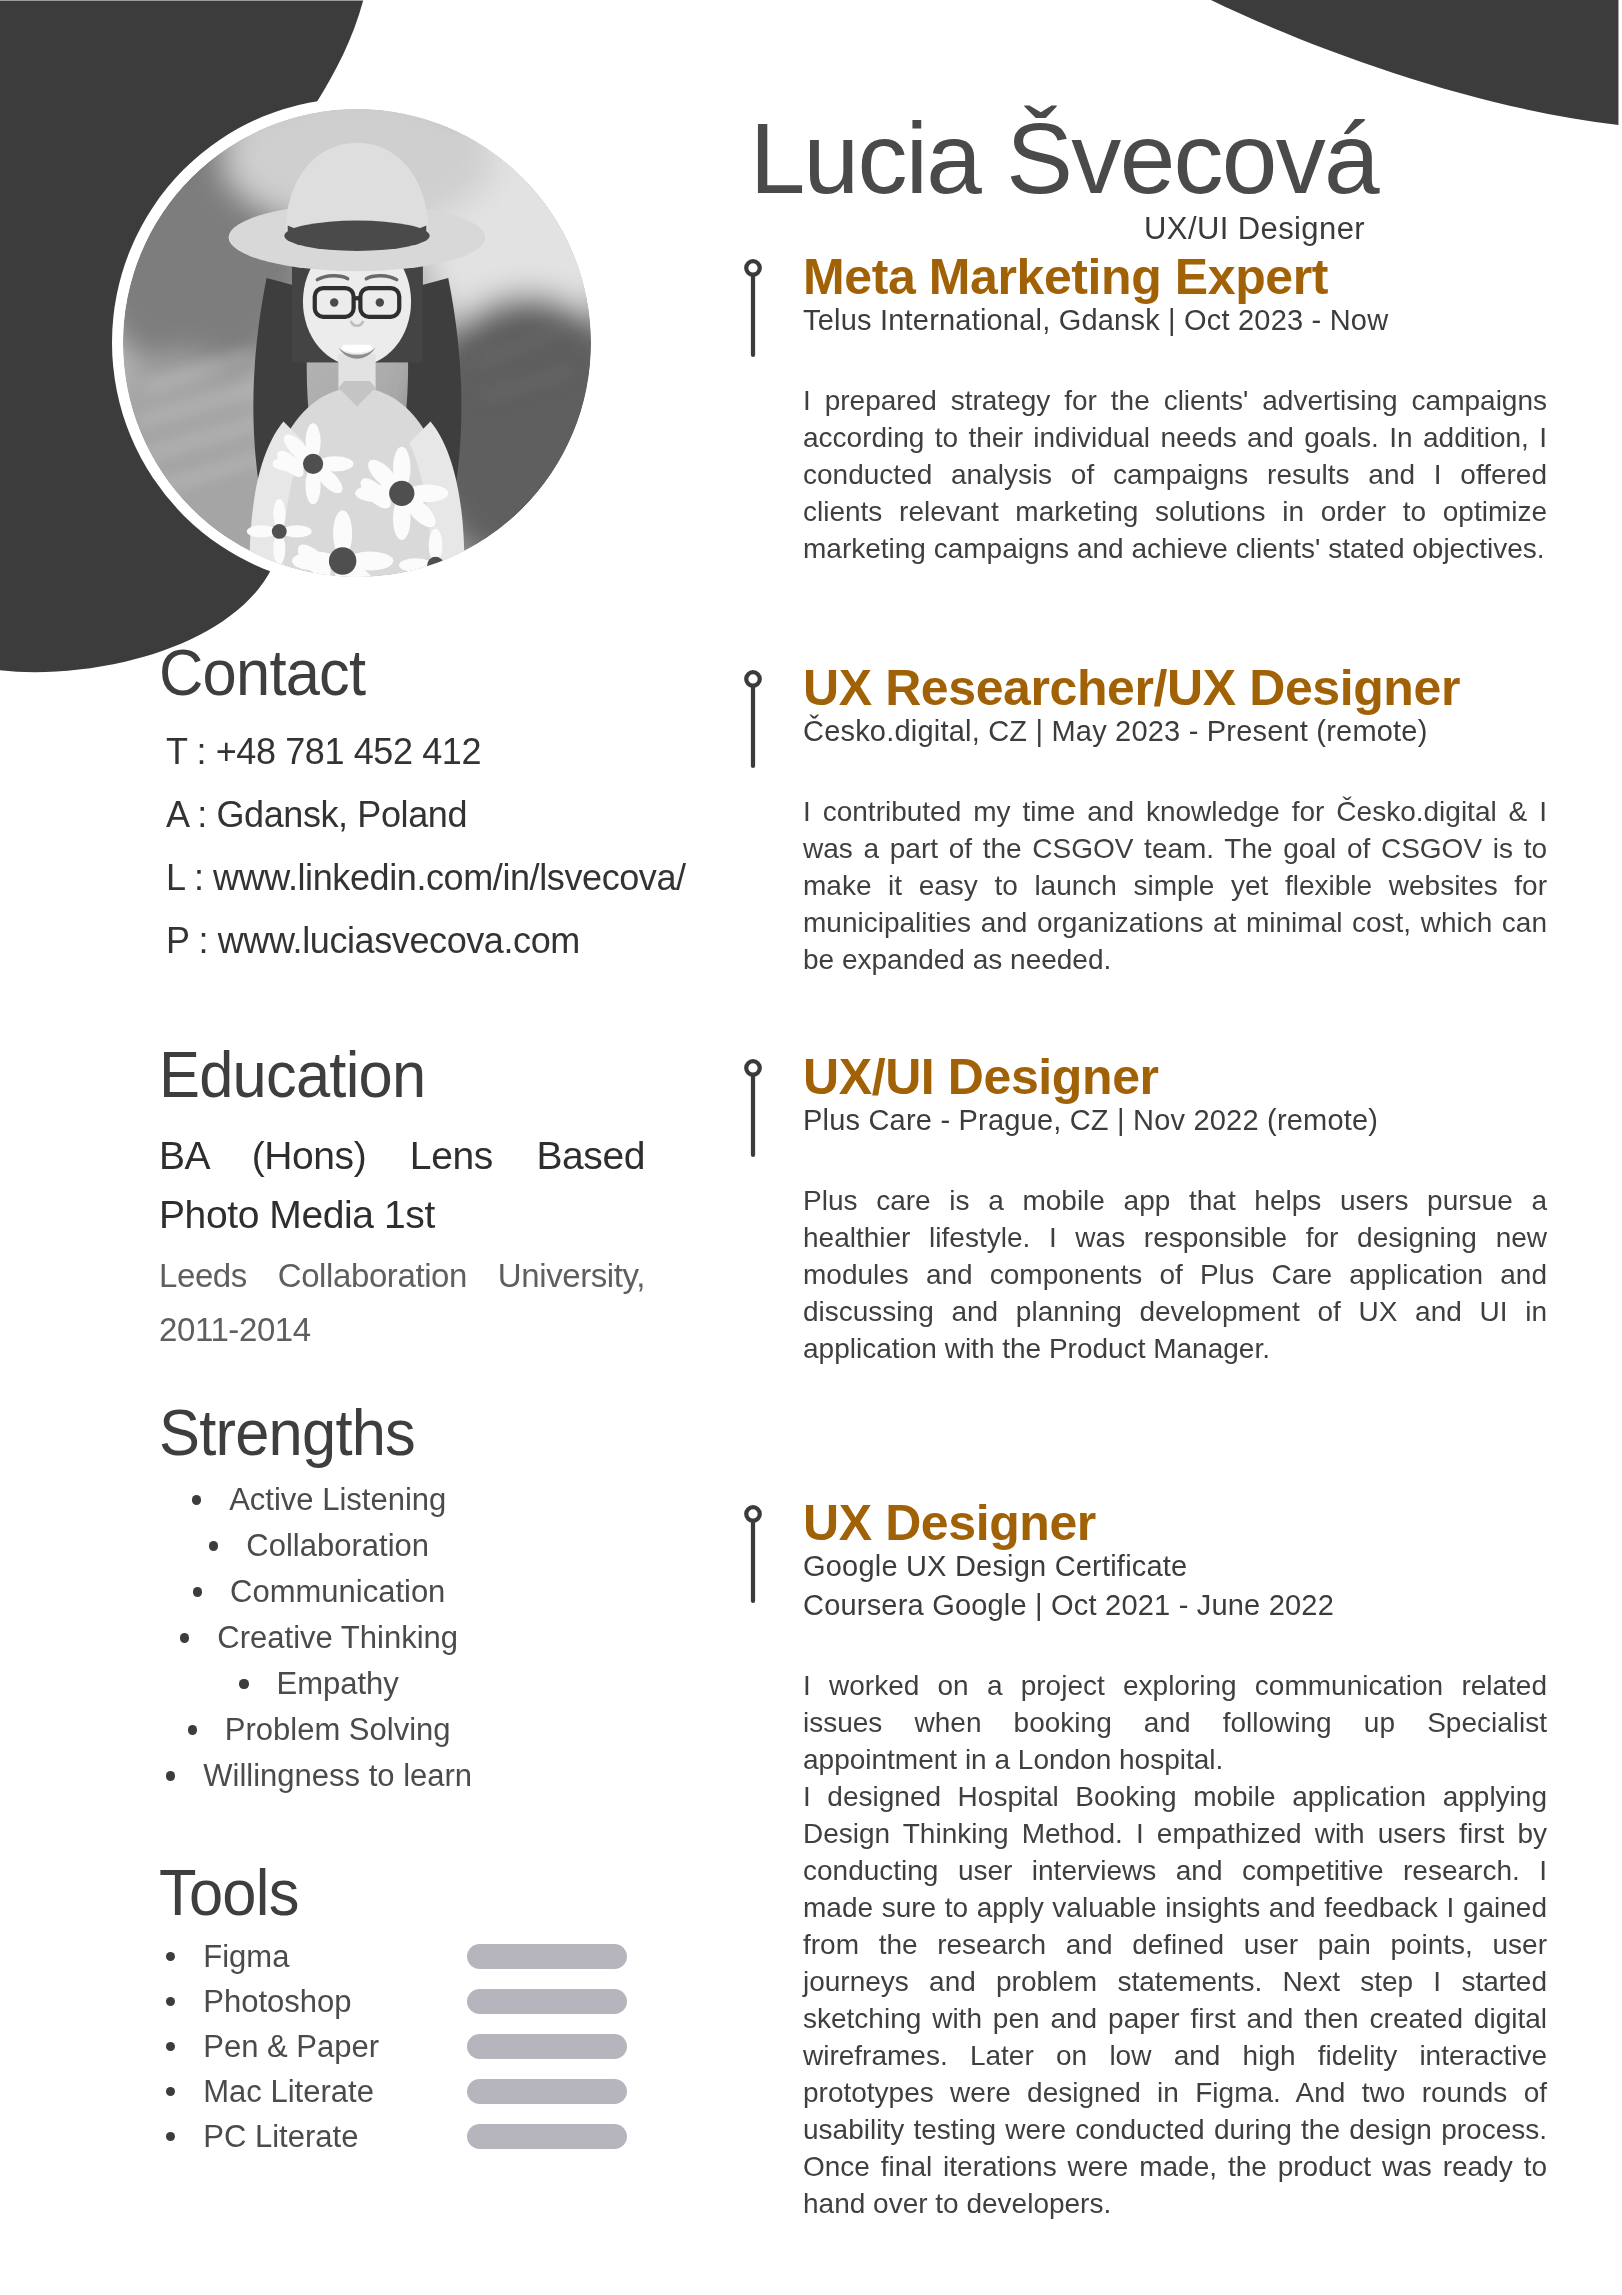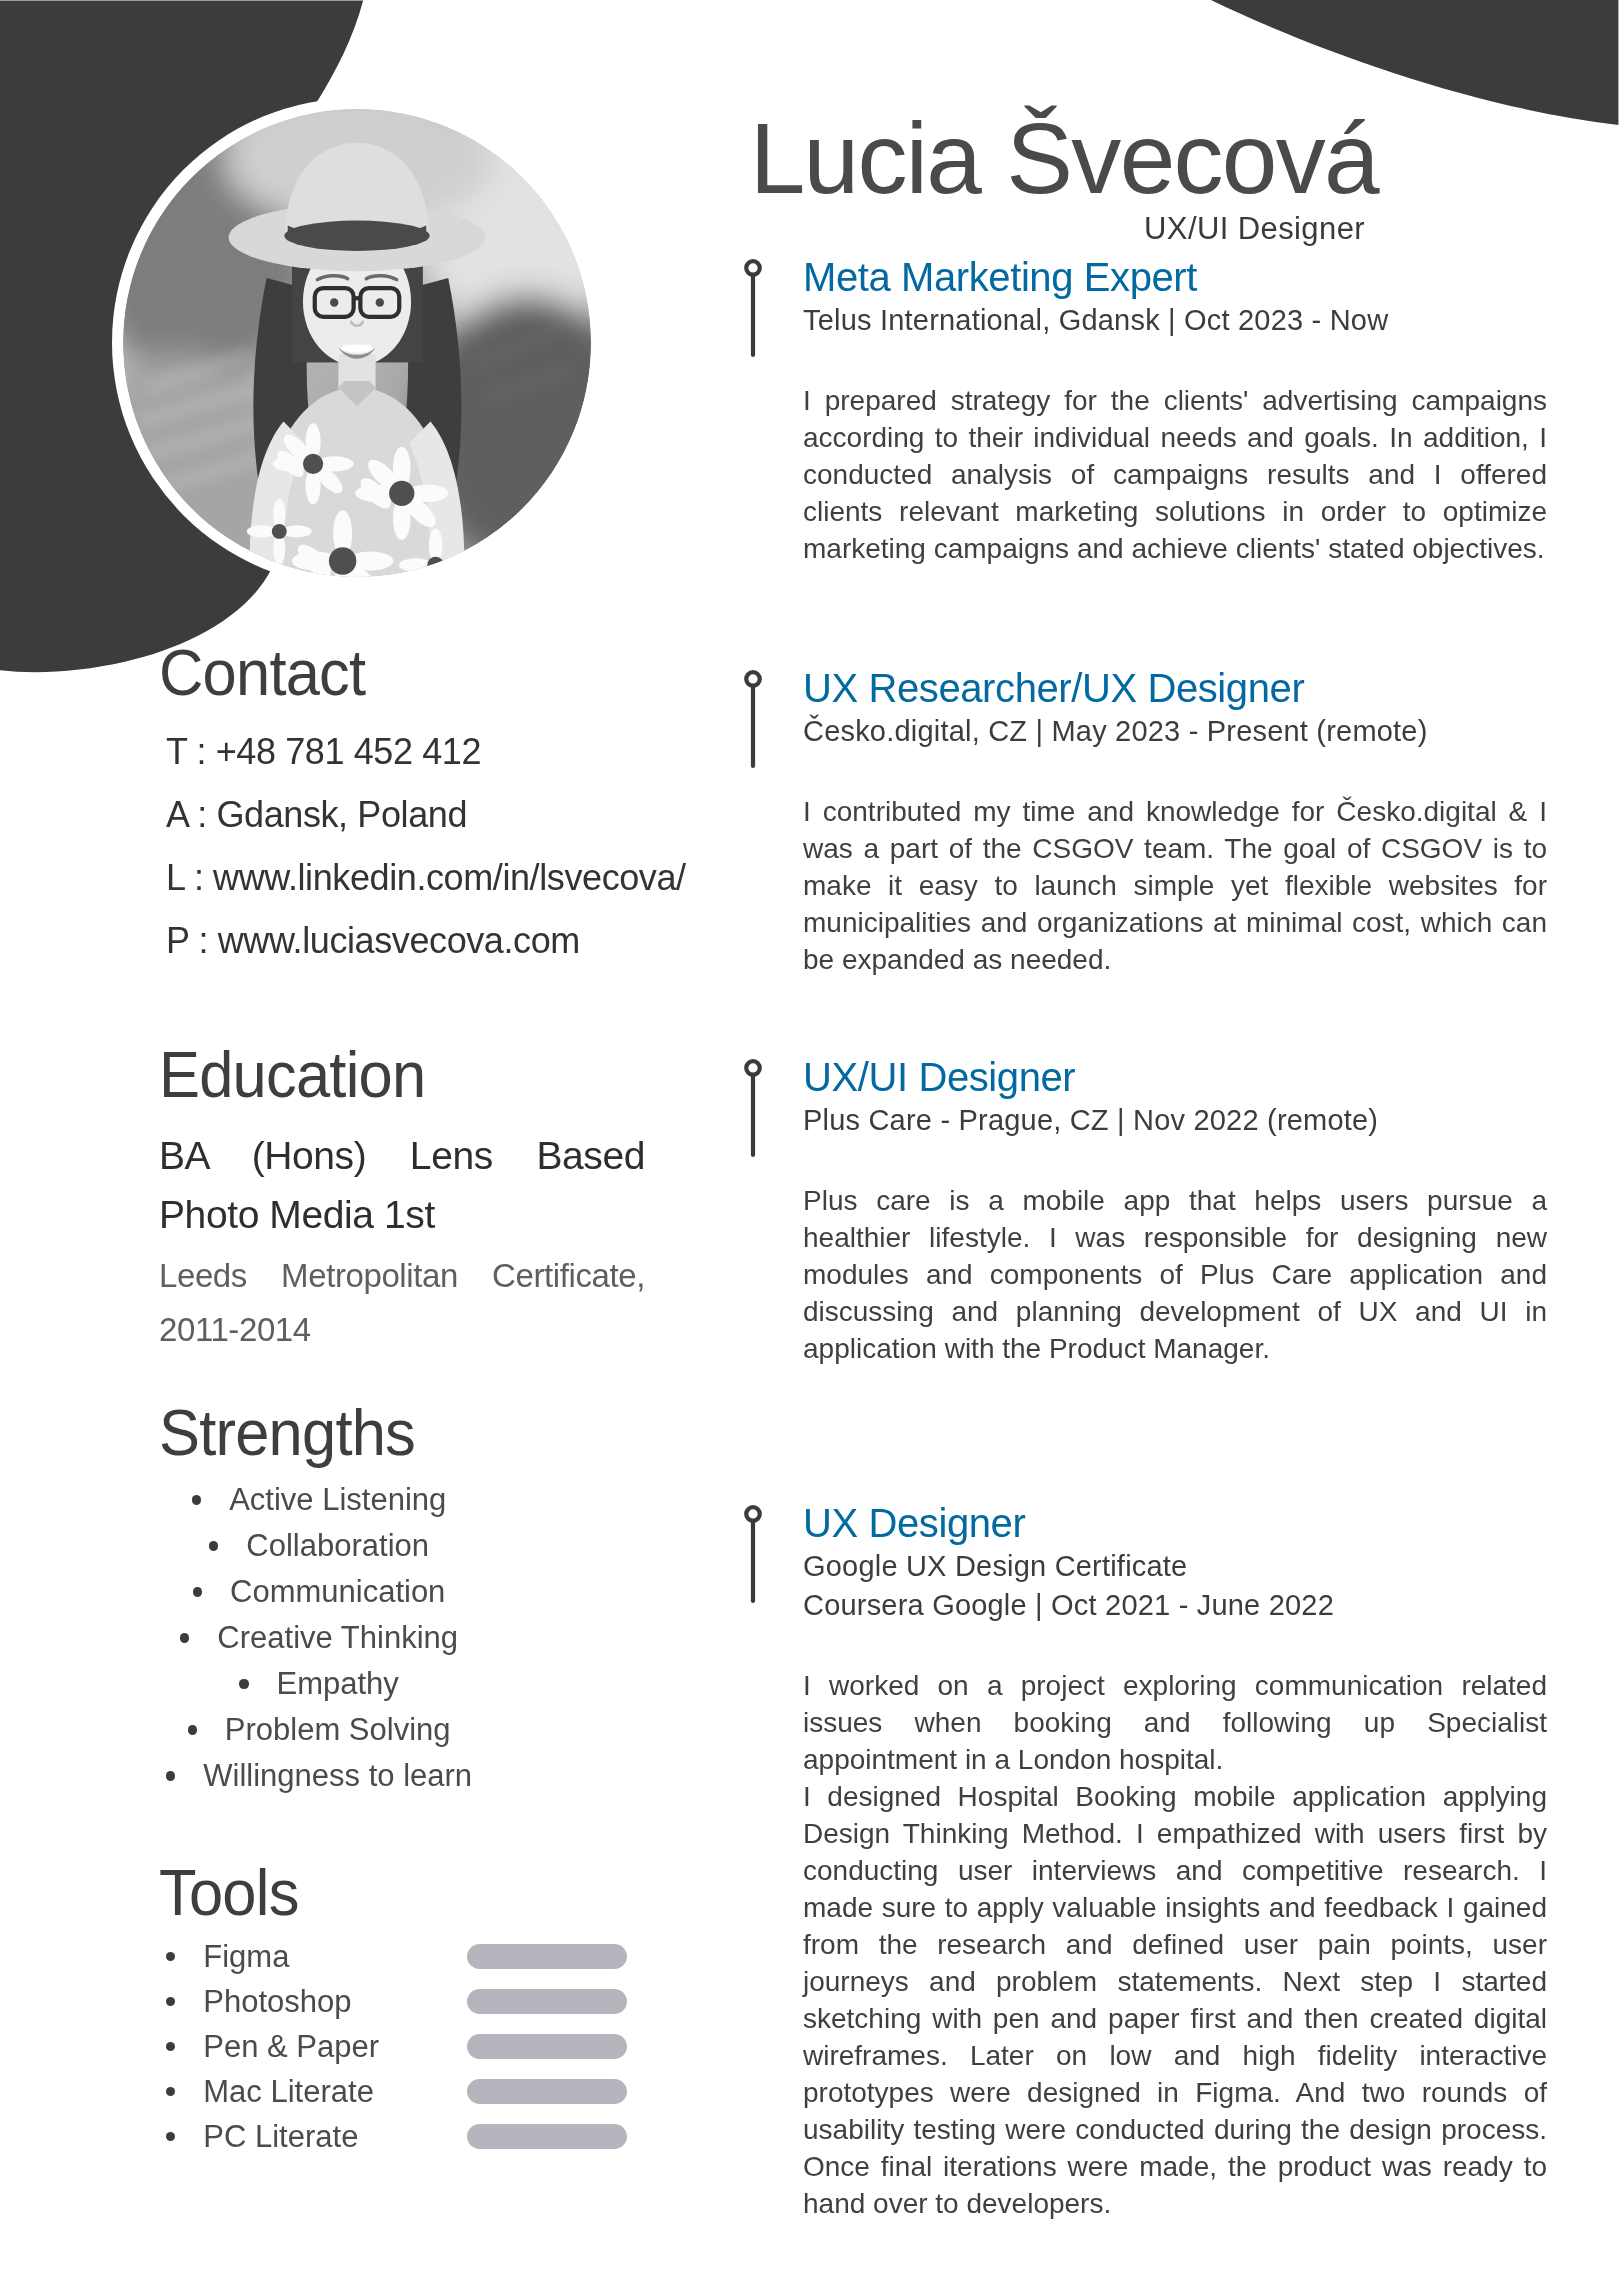--- a/index.html
+++ b/index.html
@@ -34,21 +34,21 @@
   .tools-list{top:1934px;width:461px;}
   .tools-list li{height:45px;}
   .tool-label{flex:1 1 auto;}
   .skill-bar{flex:0 0 auto;width:160px;height:24.5px;border-radius:12.7px;background:#b6b5be;
              overflow:hidden;position:relative;}
   .skill-fill{height:100%;border-radius:12.7px;background:#3b3a3a;}
   
   .entry{position:absolute;left:742px;width:805px;}
   .pin{position:absolute;left:0;top:3.4px;}
   .etext{margin-left:61px;}
-  .etitle{font-size:40px;font-weight:400;color:#0369a1;line-height:47px;letter-spacing:-0.4px;}
+  .etitle{font-size:50px;font-weight:700;color:#a16207;line-height:47px;letter-spacing:-0.4px;}
   .eorg{font-size:29px;color:#3c3c3c;line-height:39px;letter-spacing:0.2px;}
   .desc{margin-top:42px;width:744px;font-size:28px;line-height:37px;color:#3f3f3f;
         text-align:justify;}
   .desc p{margin:0;}
 </style>
 </head>
 <body>
 
 <div class="page">
 
@@ -199,21 +199,21 @@
     <div class="contact-line">L : www.linkedin.com/in/lsvecova/</div>
     <div class="contact-line">P : www.luciasvecova.com</div>
   </div>
 
   <div class="lheading" style="top:1038px;">Education</div>
   <div class="edu-degree">
     <div class="just-line">BA (Hons) Lens Based</div>
     <div>Photo Media 1st</div>
   </div>
   <div class="edu-school">
-    <div class="just-line">Leeds Metropolitan Certificate,</div>
+    <div class="just-line">Leeds Collaboration University,</div>
     <div>2011-2014</div>
   </div>
 
   <div class="lheading" style="top:1396px;">Strengths</div>
   <ul class="dot-list strengths-list" style="top:1477px;">
     <li>
         <span class="dot"></span>
         <span>Active Listening</span>
       </li>
     <li>

